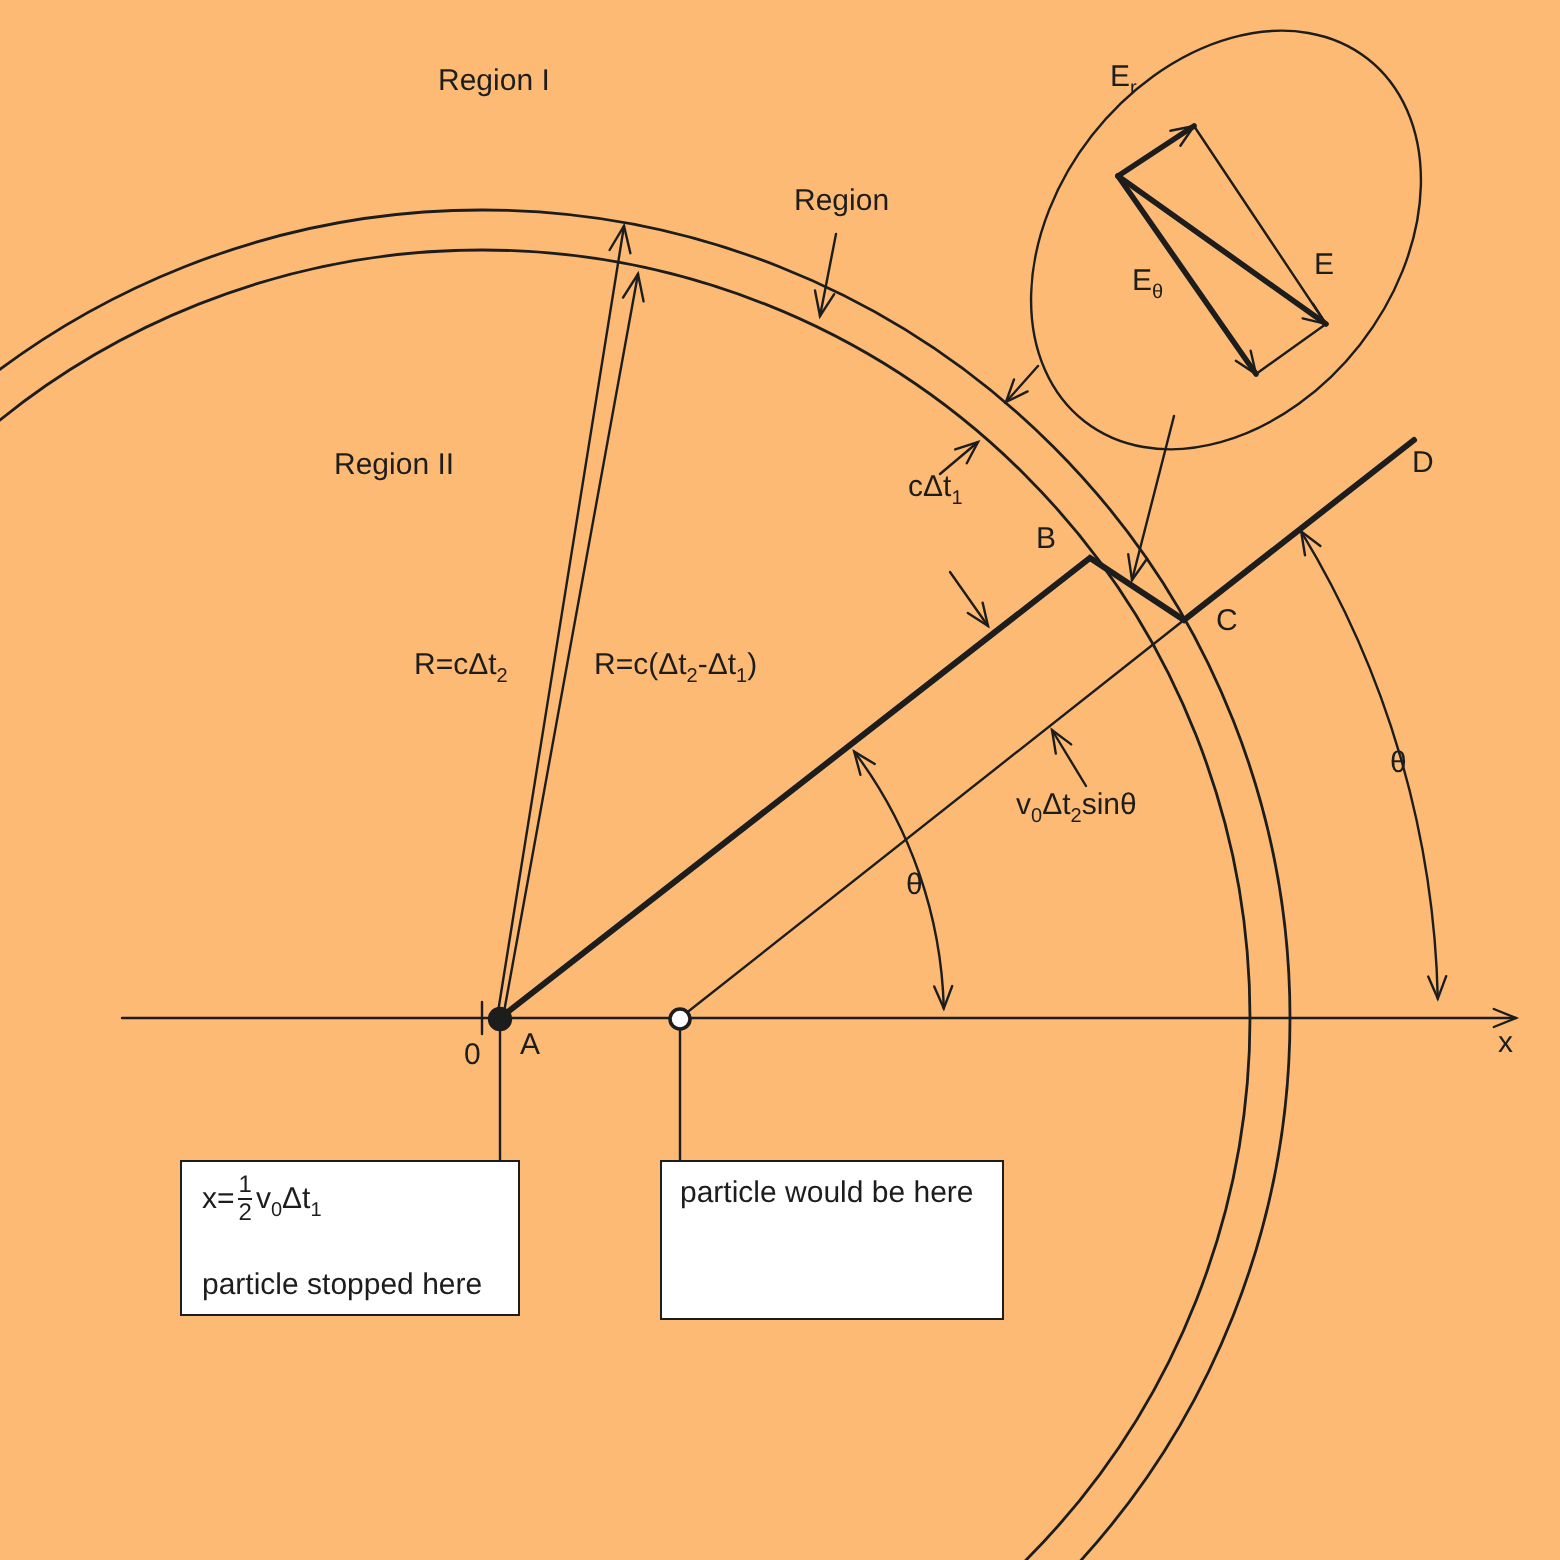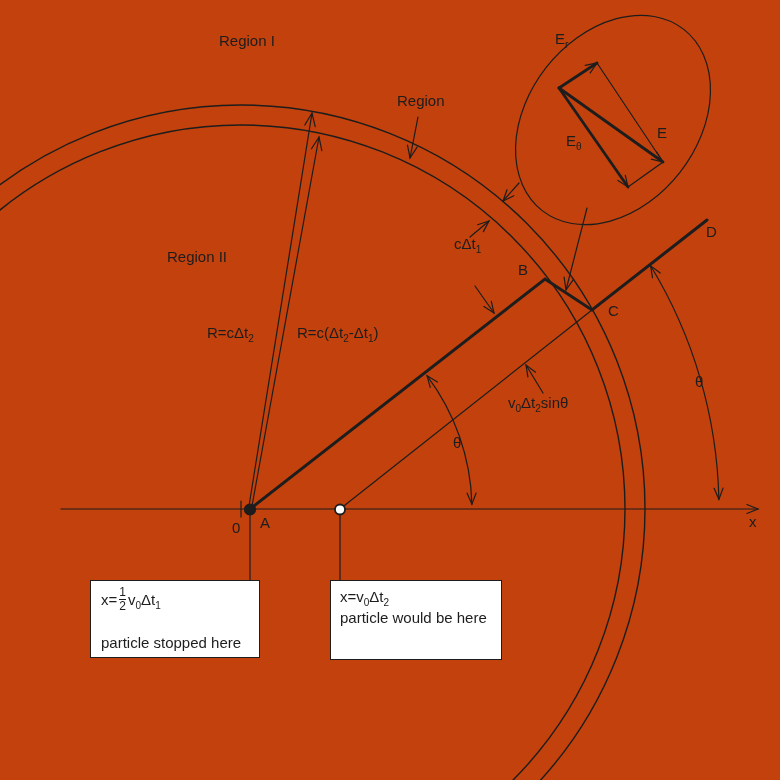--- a/index.html
+++ b/index.html
@@ -1,17 +1,17 @@
 <!DOCTYPE html>
 <html><head>
 <meta charset="utf-8">
 <style>
   html,body{margin:0;padding:0;background:#ffffff;}
   .stage{
-    position:relative;width:780px;height:780px;background:#c2410c;overflow:hidden;
+    position:relative;width:780px;height:780px;background:#fdba74;overflow:hidden;
     font-family:"Liberation Sans", sans-serif;color:#1d1d1d;
   }
   .stage svg{position:absolute;left:0;top:0;}
   .lbl{
     position:absolute;font-size:15px;line-height:16px;white-space:nowrap;
     color:#1d1d1d;
   }
   .lbl sub{font-size:10px;line-height:0;}
   .callout{
     position:absolute;border:1.5px solid #1d1d1d;background:#ffffff;box-sizing:border-box;
@@ -100,21 +100,21 @@
     </g>
 
     <path d="M 250 515 L 250 580"></path>
     <path d="M 340 515 L 340 580"></path>
 
     <circle cx="250" cy="509.5" r="5.5" fill="#1d1d1d"></circle>
     <circle cx="340" cy="509.5" r="5" fill="#ffffff" stroke-width="1.8"></circle>
   </svg>
 
   <div class="lbl" style="left:219px;top:33px;">Region I</div>
-  <div class="lbl" style="left:167px;top:225px;margin-top:24px;">Region II</div>
+  <div class="lbl" style="left:167px;top:225px;">Region II</div>
   <div class="lbl" style="left:397px;top:93px;">Region</div>
   <div class="lbl" style="left:454px;top:236px;">cΔt<sub>1</sub></div>
   <div class="lbl" style="left:207px;top:325px;text-align:center;">R=cΔt<sub>2</sub></div>
   <div class="lbl" style="left:297px;top:325px;">R=c(Δt<sub>2</sub>-Δt<sub>1</sub>)</div>
   <div class="lbl" style="left:518px;top:262px;">B</div>
   <div class="lbl" style="left:608px;top:303px;">C</div>
   <div class="lbl" style="left:706px;top:224px;">D</div>
   <div class="lbl" style="left:260px;top:515px;">A</div>
   <div class="lbl" style="left:232px;top:520px;">0</div>
   <div class="lbl" style="left:749px;top:514px;">x</div>
@@ -131,17 +131,16 @@
         <span class="frac">
           <span class="num">1</span>
           <span class="den">2</span>
         </span>
         <span>v<sub>0</sub>Δt<sub>1</sub></span>
     </div>
     <div class="cap" style="margin-top:19px;">particle stopped here</div>
   </div>
 
   <div class="callout" style="left:330px;top:580px;width:172px;height:80px;padding:5px 0 0 9px;">
-    <div class="cap">x=v<sub>0</sub>Δt<sub>2</sub></div>
     <div class="cap">particle would be here</div>
   </div>
 
 </div>
 
 </body></html>

